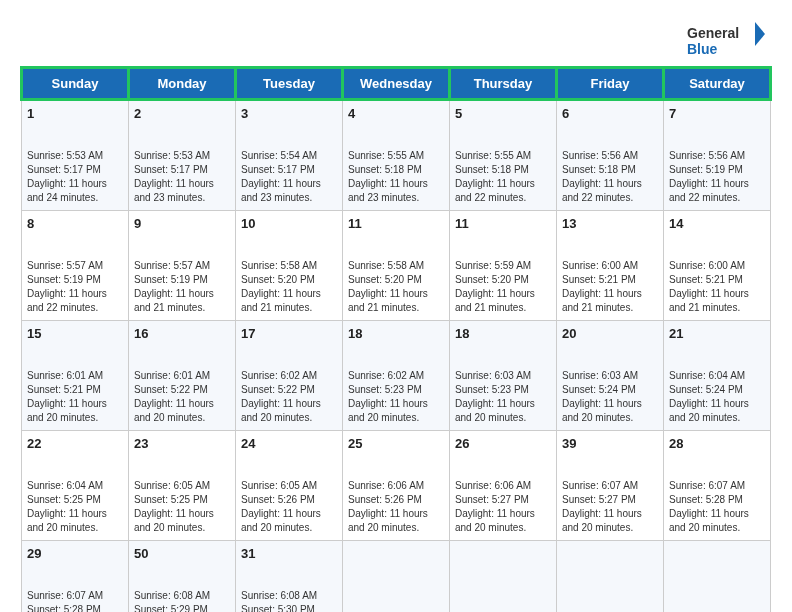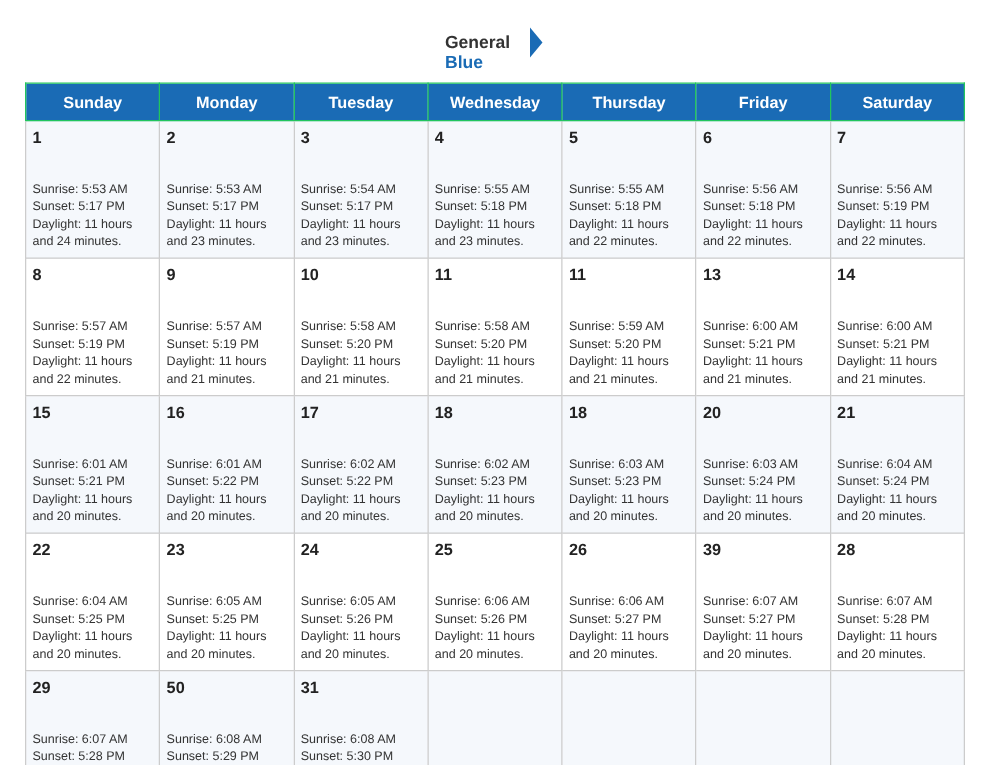--- a/index.html
+++ b/index.html
@@ -6,21 +6,21 @@
     body {
       font-family: Arial, sans-serif;
       background: #fff;
       width: 792px;
       min-height: 612px;
       padding: 20px;
     }
     .header-logo {
       display: flex;
       align-items: flex-start;
-      justify-content: center;
+      justify-content: flex-end;
       margin-bottom: 6px;
     }
     .logo {
       display: flex;
       align-items: center;
       gap: 4px;
     }
     .logo-icon {
       width: 30px;
       height: 30px;
@@ -42,21 +42,21 @@
       border-collapse: collapse;
       table-layout: fixed;
     }
     thead tr th {
       background-color: #1a6bb5;
       color: #fff;
       font-size: 13px;
       font-weight: bold;
       padding: 7px 5px;
       text-align: center;
-      border: 1px solid #22c55e;
+      border: 3px solid #22c55e;
     }
     tbody tr td {
       border: 1px solid #ccc;
       vertical-align: top;
       padding: 5px 5px;
       font-size: 10.5px;
       color: #333;
       height: 80px;
       background: #fff;
     }

